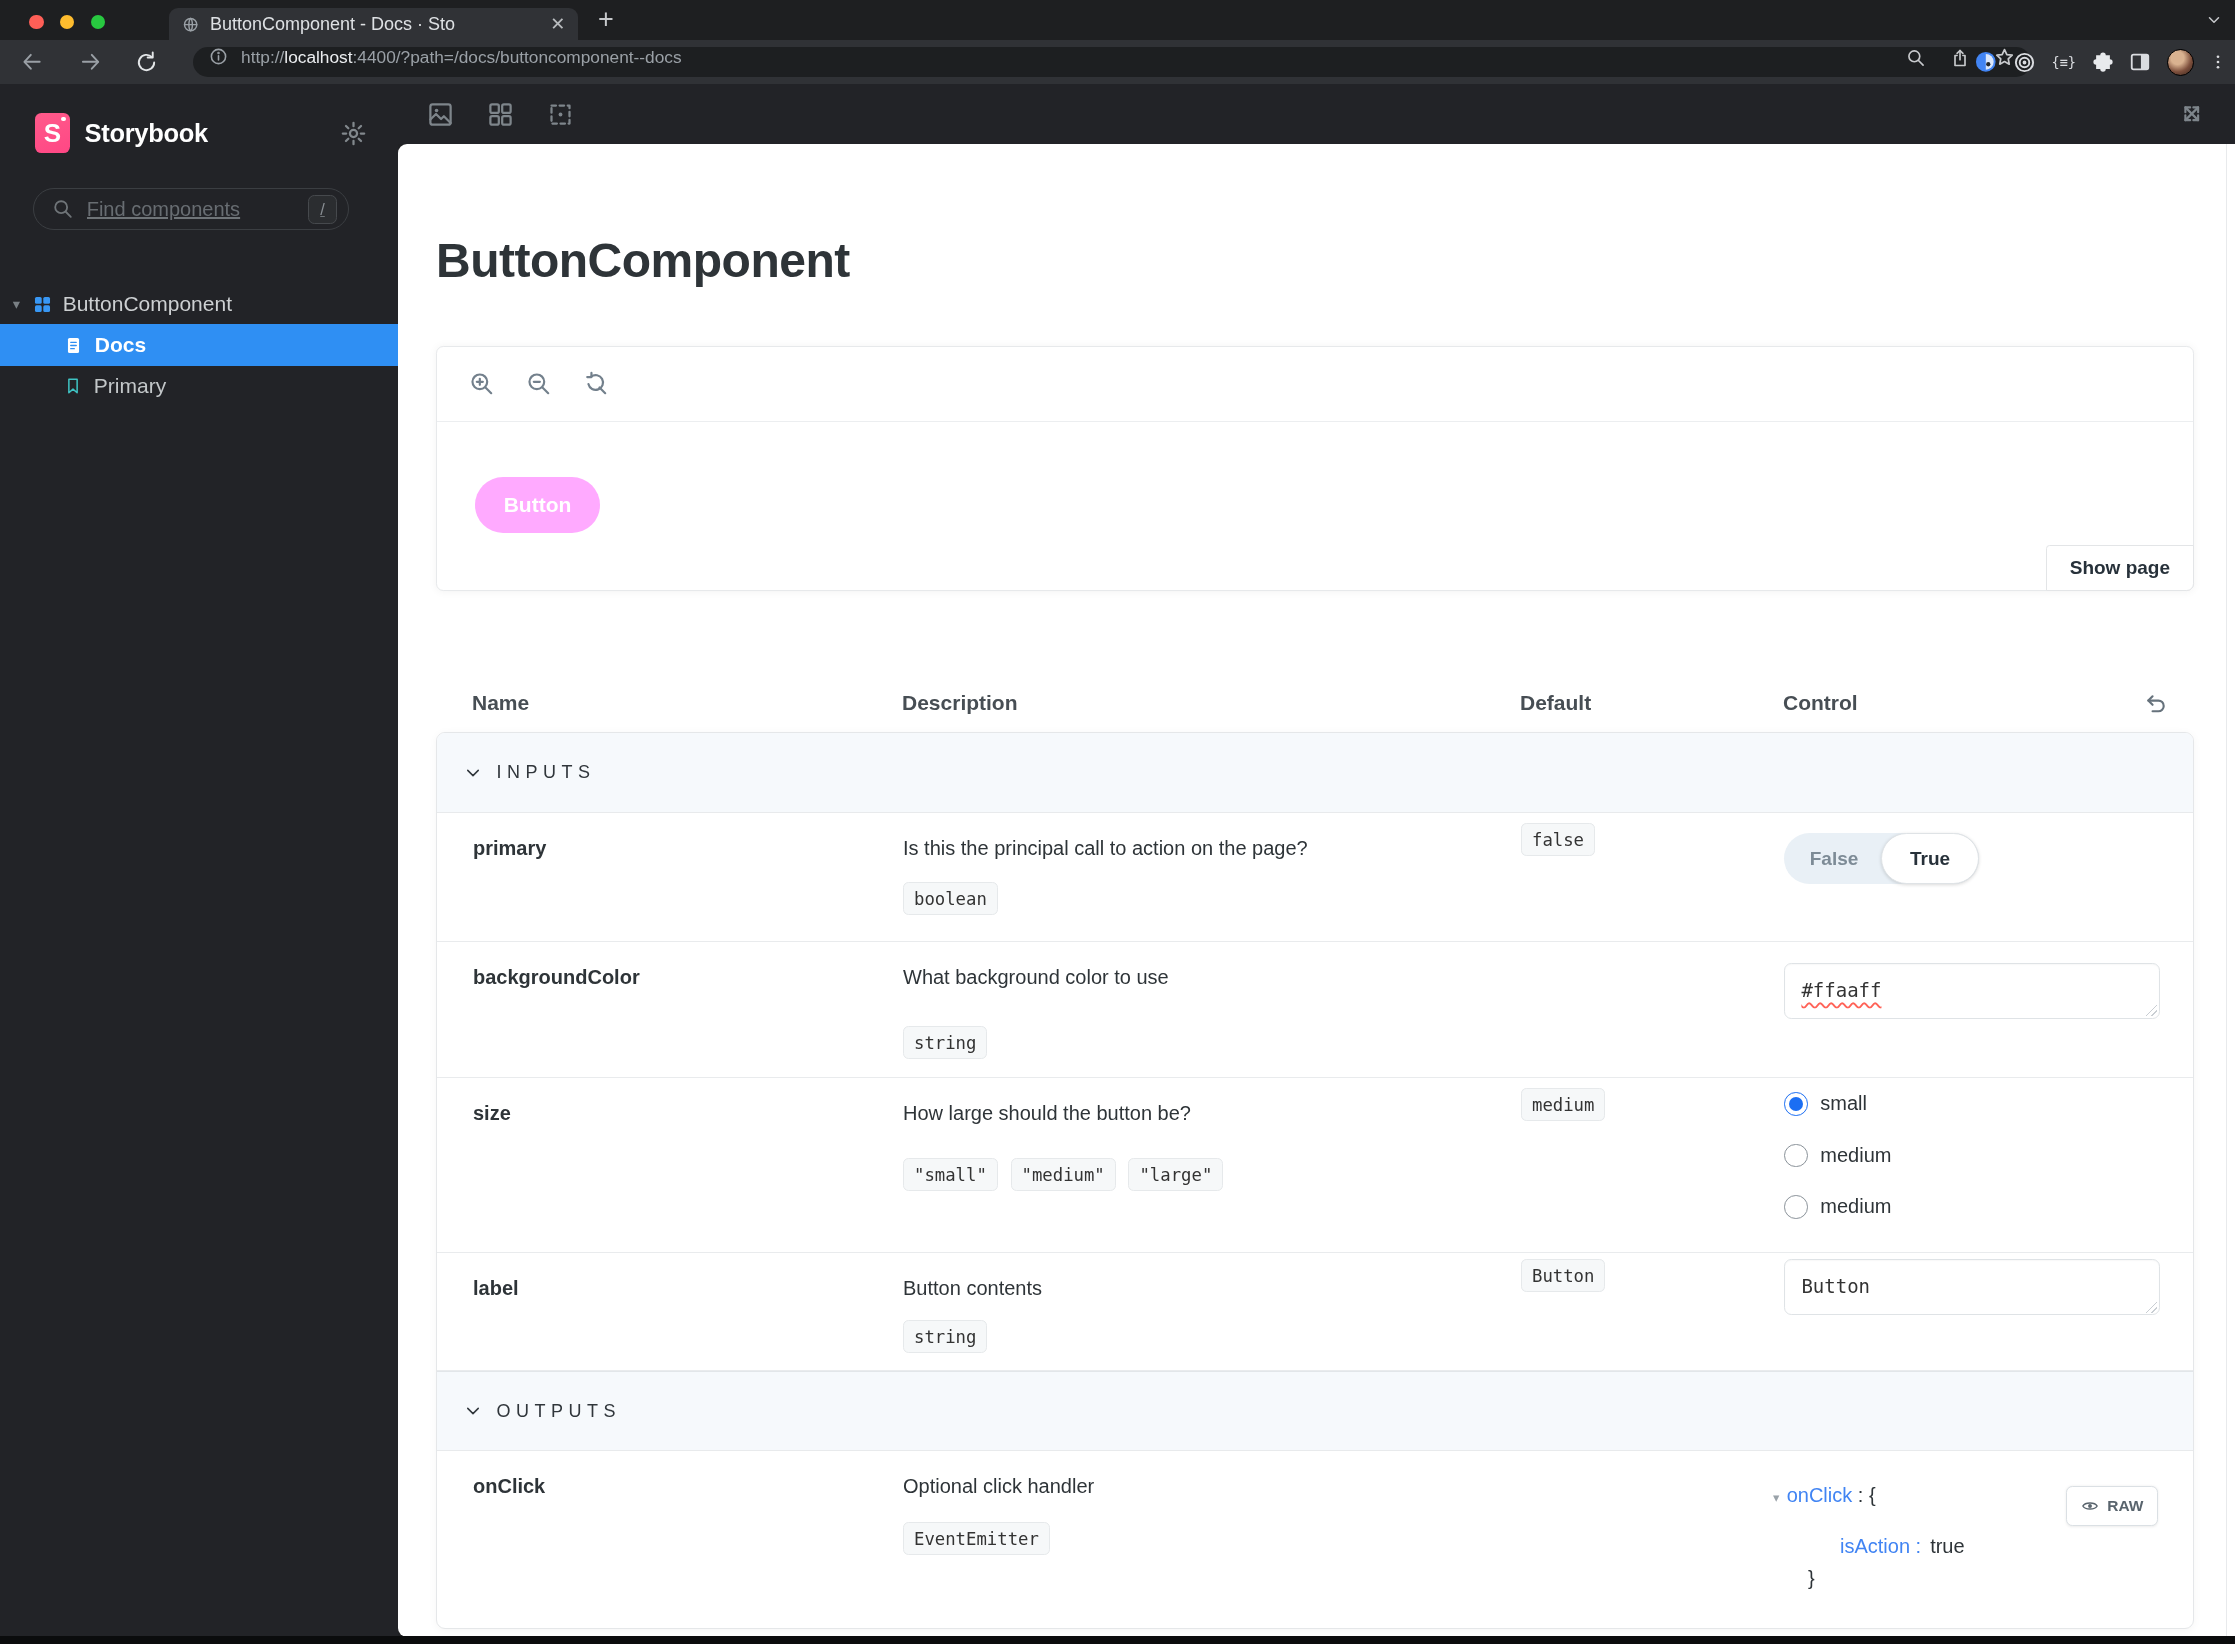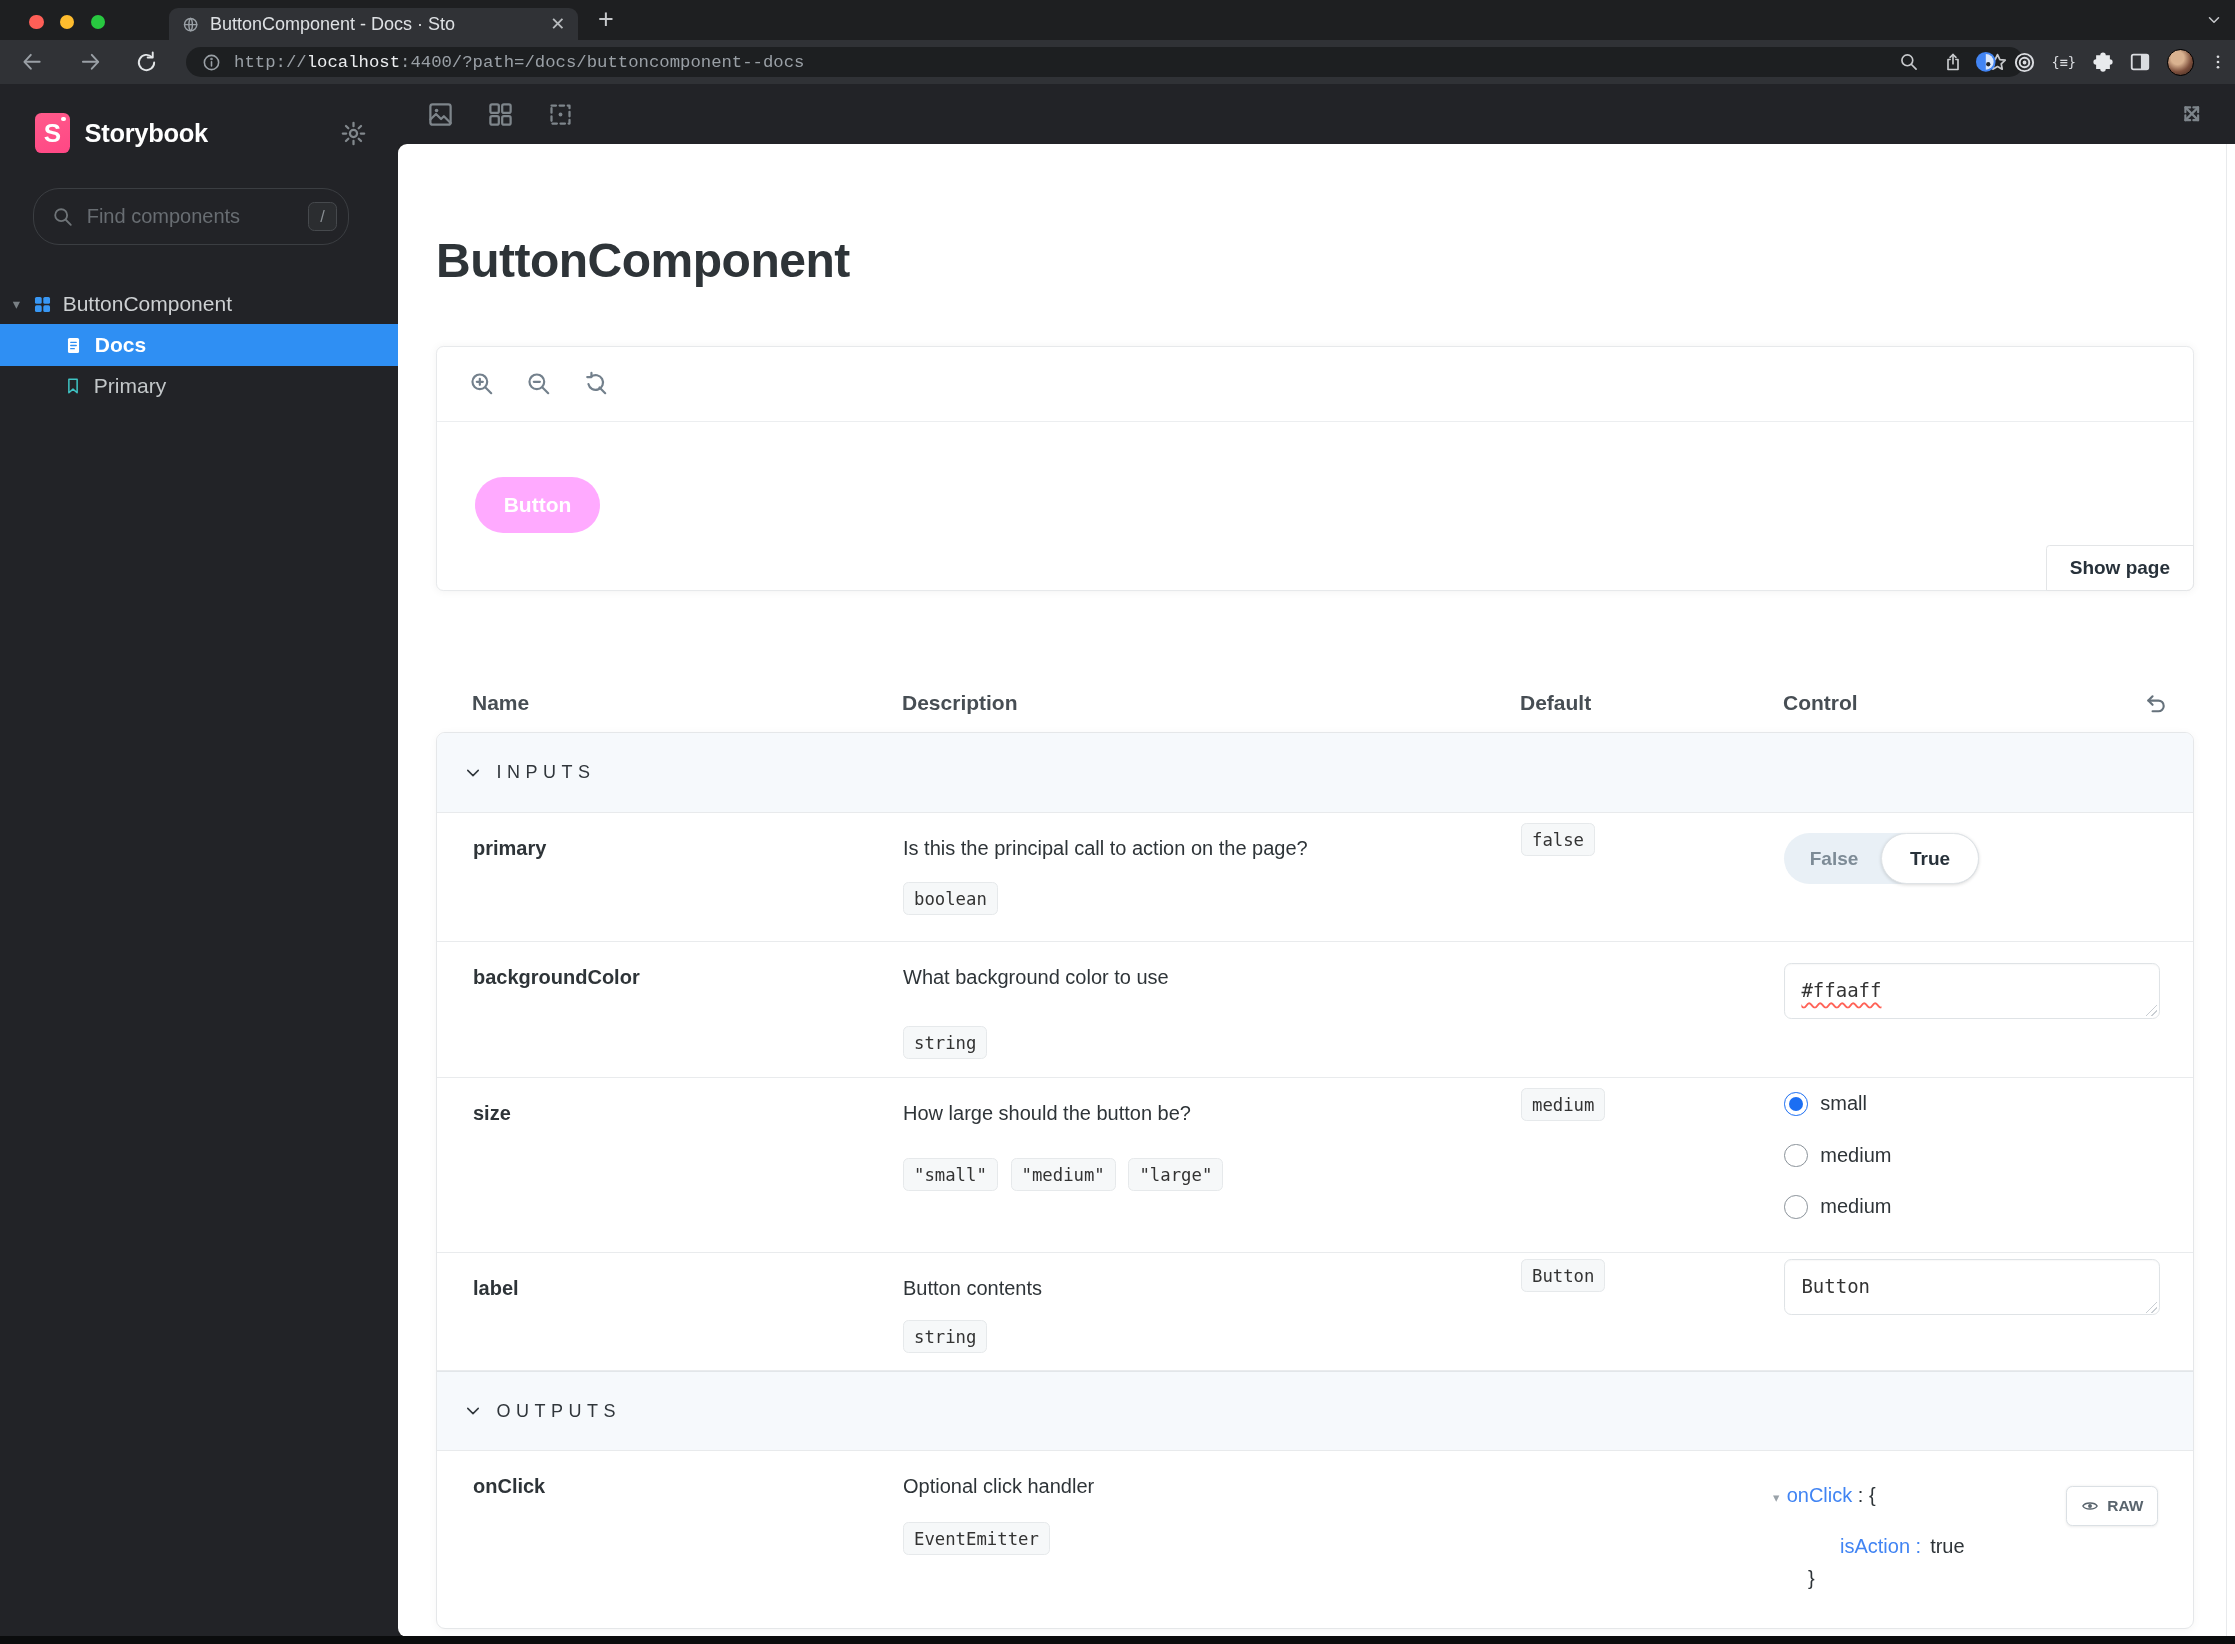--- a/index.html
+++ b/index.html
@@ -15,41 +15,41 @@
   .tab { position:absolute; left:169px; top:8.2px; width:409px; height:32px; background:#303236; border-radius:9px 9px 0 0; display:flex; align-items:center; padding:0 12.7px; gap:11px; color:#dee1e4; }
   .tab-title { font-size:18px; white-space:nowrap; overflow:hidden; flex:1;
     -webkit-mask-image:linear-gradient(90deg,#000 82%,transparent); mask-image:linear-gradient(90deg,#000 82%,transparent); }
   .tab-close { color:#b9bcbf; font-size:18px; line-height:1; }
   .newtab { position:absolute; left:598px; top:3.6px; color:#c7c9cc; font-size:27px; font-weight:400; }
   .tab-chevron { position:absolute; right:12.7px; top:11px; color:#c7c9cc; }
 
   .navbar { position:absolute; left:0; top:40px; width:2236px; height:44px; background:#303236; display:flex; align-items:center; }
   .nav-ic { margin-left:23.6px; color:#9aa0a6; }
   .nav-ic.bright { color:#e3e6e8; }
-  .omnibox { position:absolute; left:186px; top:7.3px; width:1838px; height:30px; background:#1d1f21; border-radius:15.5px; display:flex; align-items:center; padding:0 16.4px;font-family:Liberation Mono, monospace; }
+  .omnibox { position:absolute; left:193px; top:7.3px; width:1838px; height:30px; background:#1d1f21; border-radius:15.5px; display:flex; align-items:flex-start; padding:0 16.4px; }
   .omni-info { color:#9aa0a6; margin-right:12.7px; }
   .url { font-size:17.3px; white-space:nowrap; }
   .url .dim { color:#9aa0a6; } .url .host { color:#eceef0; }
   .omni-right { margin-left:auto; display:flex; gap:23.6px; color:#c7c9cc; align-items:center; }
   .ext-row { position:absolute; right:9px; top:5.5px; height:33px; display:flex; align-items:center; gap:15.5px; color:#dadce0; }
   .avatar { width:27px; height:27px; border-radius:50%; background:radial-gradient(circle at 38% 32%, #d9b290 0 28%, #7d4f3c 60%, #2e2019 100%); border:0.9px solid #000; }
 
   
   .topbar { position:absolute; left:398px; top:84px; width:1837px; height:60px; background:#222327; display:flex; align-items:center; color:#7e858b; }
   .topbar .ic { margin-left:33px; }
   .topbar .ic:first-child { margin-left:29px; }
   .topbar .fs { margin-left:auto; margin-right:31px; }
 
   .sidebar { position:absolute; left:0; top:84px; width:398px; height:1553px; background:#222327; color:#c9ccce; }
   .brand-row { position:absolute; left:35px; top:29px; right:31px; display:flex; align-items:center; }
   .sb-logo { width:35px; height:40px; border-radius:6.4px; background:linear-gradient(160deg,#ff5a8a,#ff4785); color:#fff; font-weight:700; font-size:26px; display:flex; align-items:center; justify-content:center; position:relative; }
   .sb-logo::after{ content:''; position:absolute; right:4.5px; top:3.6px; width:4.5px; height:4.5px; border-radius:50%; background:#fff; }
   .brand-name { margin-left:14.5px; color:#fff; font-weight:700; font-size:25.5px; letter-spacing:-0.3px; }
   .brand-gear { margin-left:auto; color:#82888d; }
-  .search { position:absolute; left:33px; top:104px; width:316px; height:57px; border:1.4px solid #3b3e42; border-radius:26px; display:flex; align-items:center; padding:0 11px 0 18px; color:#6f7478; }
+  .search { position:absolute; left:33px; top:104px; width:316px; height:42px; border:1.4px solid #3b3e42; border-radius:26px; display:flex; align-items:center; padding:0 11px 0 18px; color:#6f7478;text-decoration:underline; }
   .search input { flex:1; margin-left:12.7px; background:transparent; border:none; outline:none; color:#cfd2d4; font-size:20px; font-family:inherit; min-width:0; }
   .search input::placeholder { color:#686d72; }
   .slash-chip { width:29px; height:29px; border:0.9px solid #46494d; background:#2b2d30; border-radius:6.4px; color:#8a8f94; font-size:16.4px; display:flex; align-items:center; justify-content:center; }
   .tree { position:absolute; left:0; top:200px; width:398px; }
   .tree-row { height:40px; display:flex; align-items:center; font-size:21px; }
   .row-root { padding-left:12.7px; color:#cdd0d2; }
   .root-caret { color:#7a8085; font-size:14.5px; width:20px; }
   .row-root .ic { color:var(--component-blue,#3897f4); margin-right:11px; }
   .row-docs { height:42px; background:var(--accent,#2f8ff3); color:#fff; font-weight:700; padding-left:64px; }
   .row-docs .ic { margin-right:11.8px; }

